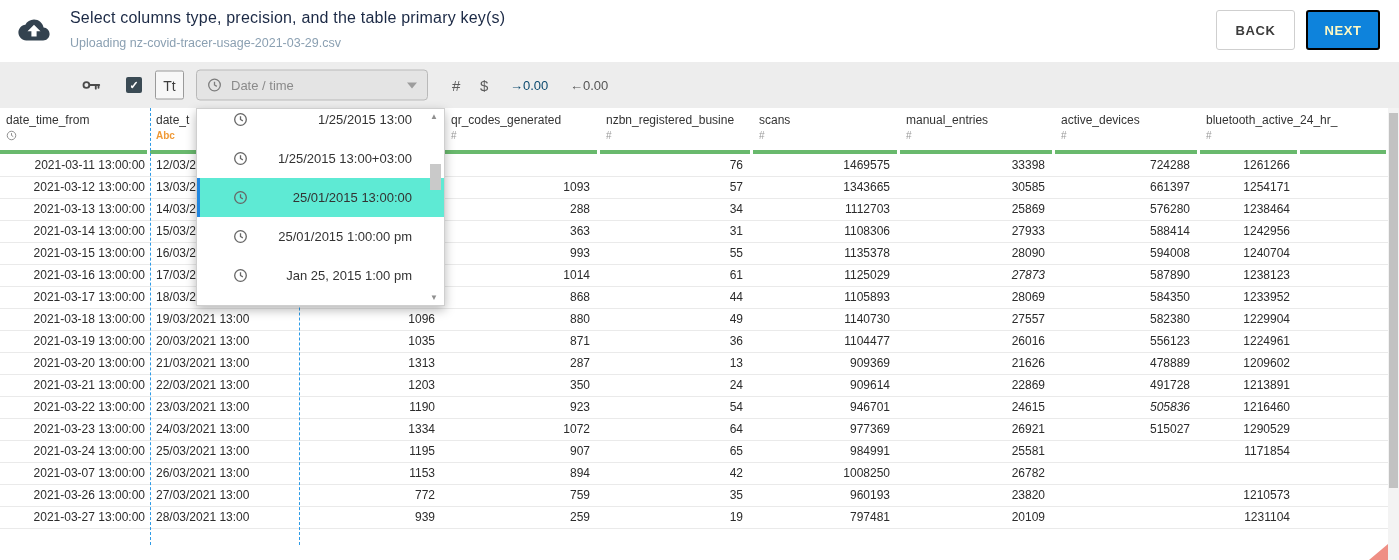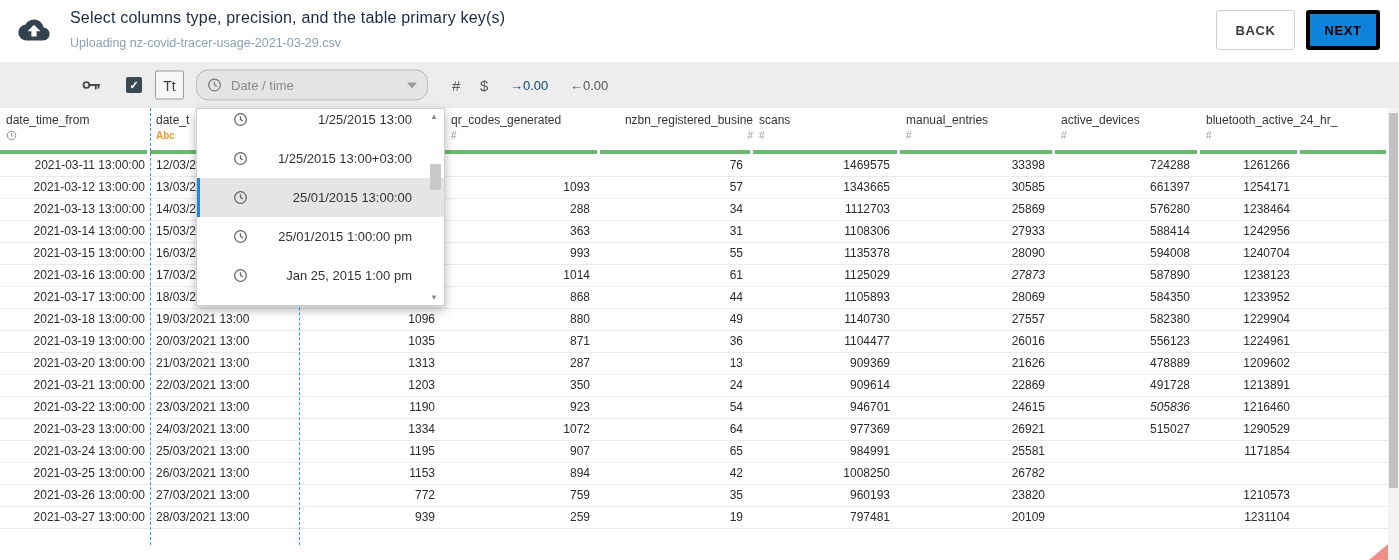--- a/index.html
+++ b/index.html
@@ -7,31 +7,31 @@
   .screen{position:relative;width:1399px;height:560px;background:#fff;overflow:hidden;}
 
   
   .header{position:absolute;top:0;left:0;right:0;height:62px;background:#fff;}
   .upload-icon{position:absolute;left:18px;top:17px;}
   .title{position:absolute;left:70px;top:9px;font-size:16px;font-weight:500;color:#1b2945;letter-spacing:.2px;}
   .subtitle{position:absolute;left:70px;top:36px;font-size:12.5px;color:#8ba0b2;}
   .btn{position:absolute;top:10px;height:40px;border-radius:3px;font-size:13px;font-weight:700;
        letter-spacing:.6px;display:flex;align-items:center;justify-content:center;cursor:pointer;box-sizing:border-box;}
   .btn-back{right:104px;width:79px;background:#fff;border:1px solid #cfcfcf;color:#3c3c3c;}
-  .btn-next{right:19px;width:74px;background:#0e83dc;border:4px solid #000000;color:#000000;}
+  .btn-next{right:19px;width:74px;background:#0e83dc;border:2px solid #000000;color:#fef9c3;}
 
   
   .toolbar{position:absolute;top:62px;left:0;right:0;height:46px;background:#ededed;}
   .tb-item{position:absolute;top:50%;transform:translateY(-50%);}
   .key{left:80px;display:flex;}
   .checkbox{left:126px;width:16px;height:16px;background:#3a4a54;border-radius:2px;color:#fff;
             font-size:11px;font-weight:700;display:flex;align-items:center;justify-content:center;cursor:pointer;}
   .tt-btn{left:155px;width:29px;height:29px;background:#f7f7f7;border:1px solid #9a9a9a;border-radius:2px;
           font-size:14px;color:#3e3e3e;display:flex;align-items:center;justify-content:center;box-sizing:border-box;cursor:pointer;}
-  .type-select{left:196px;width:232px;height:31px;background:#e4e4e4;border:1px solid #b9b9b9;border-radius:12px;
+  .type-select{left:196px;width:232px;height:31px;background:#e4e4e4;border:1px solid #b9b9b9;border-radius:4px;
                display:flex;align-items:center;box-sizing:border-box;padding-left:10px;cursor:pointer;}
   .ts-icon{display:flex;}
   .ts-label{margin-left:9px;font-size:13px;color:#8a8a8a;flex:1;}
   .ts-caret{width:0;height:0;border-left:5px solid transparent;border-right:5px solid transparent;
             border-top:6px solid #9d9d9d;margin-right:10px;}
   .hash{left:452px;font-size:15px;color:#5b5b5b;cursor:pointer;}
   .dollar{left:480px;font-size:15px;color:#5b5b5b;cursor:pointer;}
   .prec-r{left:510px;font-size:13px;color:#0c4a6e;cursor:pointer;}
   .prec-l{left:570px;font-size:13px;color:#555;cursor:pointer;}
 
@@ -49,21 +49,21 @@
   .cell{box-sizing:border-box;font-size:12px;color:#2b2b2b;line-height:20px;white-space:nowrap;overflow:hidden;}
   .cell.right{text-align:right;padding-right:10px;}
   .cell.left{text-align:left;padding-left:6px;}
   .cell.c0{padding-right:5px;}
   .dash-line{position:absolute;top:0;height:437px;width:0;border-left:1px dashed #2e9be6;z-index:3;}
 
   
   .dropdown{position:absolute;left:196px;top:108px;width:249px;height:198px;background:#fff;
             border:1px solid #cfcfcf;box-shadow:0 4px 10px rgba(0,0,0,.28);z-index:5;box-sizing:border-box;overflow:hidden;}
   .option{height:39px;display:flex;align-items:center;padding-left:36px;box-sizing:border-box;cursor:pointer;}
-  .option.selected{background:#e5e5e5;border-left:3px solid #1f86e0;padding-left:33px;}
+  .option.selected{background:#5eead4;border-left:3px solid #1f86e0;padding-left:33px;}
   .opt-icon{display:flex;margin-right:10px;}
   .opt-label{flex:1;text-align:right;padding-right:32px;font-size:13px;color:#333;}
   .dd-up{position:absolute;top:3px;right:6px;font-size:8px;color:#8f8f8f;cursor:pointer;}
   .dd-down{position:absolute;bottom:3px;right:6px;font-size:8px;color:#8f8f8f;cursor:pointer;}
   .dd-thumb{position:absolute;top:55px;right:3px;width:11px;height:26px;background:#c9c9c9;cursor:pointer;}
 
   
   .vscroll{position:absolute;right:0;top:108px;width:11px;height:452px;background:#f3f3f3;}
   .vthumb{position:absolute;right:1px;top:5px;width:9px;height:375px;background:#c2c2c2;}
   .red-corner{position:absolute;right:11px;bottom:0;width:0;height:0;
@@ -126,21 +126,21 @@
           <span class="col-name">date_t</span>
           <span class="type-ind abc">Abc</span>
         </div>
         <div class="col-header" style="width: 146px;">
           <span class="col-name"></span>
         </div>
         <div class="col-header" style="width: 155px;">
           <span class="col-name">qr_codes_generated</span>
           <span class="type-ind num">#</span>
         </div>
-        <div class="col-header" style="width: 153px; text-align: right;">
+        <div class="col-header" style="width: 153px;">
           <span class="col-name">nzbn_registered_busine</span>
           <span class="type-ind num">#</span>
         </div>
         <div class="col-header" style="width: 147px;">
           <span class="col-name">scans</span>
           <span class="type-ind num">#</span>
         </div>
         <div class="col-header" style="width: 155px;">
           <span class="col-name">manual_entries</span>
           <span class="type-ind num">#</span>
@@ -315,21 +315,21 @@
           <div class="cell left" style="width: 149px;">25/03/2021 13:00</div>
           <div class="cell right" style="width: 146px;">1195</div>
           <div class="cell right" style="width: 155px;">907</div>
           <div class="cell right" style="width: 153px;">65</div>
           <div class="cell right" style="width: 147px;">984991</div>
           <div class="cell right" style="width: 155px;">25581</div>
           <div class="cell right" style="width: 145px;"></div>
           <div class="cell right" style="width: 100px;">1171854</div>
         </div>
         <div class="row">
-          <div class="cell right c0" style="width: 150px;">2021-03-25 13:00:00</div>
+          <div class="cell right c0" style="width: 150px;">2021-03-07 13:00:00</div>
           <div class="cell left" style="width: 149px;">26/03/2021 13:00</div>
           <div class="cell right" style="width: 146px;">1153</div>
           <div class="cell right" style="width: 155px;">894</div>
           <div class="cell right" style="width: 153px;">42</div>
           <div class="cell right" style="width: 147px;">1008250</div>
           <div class="cell right" style="width: 155px;">26782</div>
           <div class="cell right" style="width: 145px;"></div>
           <div class="cell right" style="width: 100px;"></div>
         </div>
         <div class="row">

